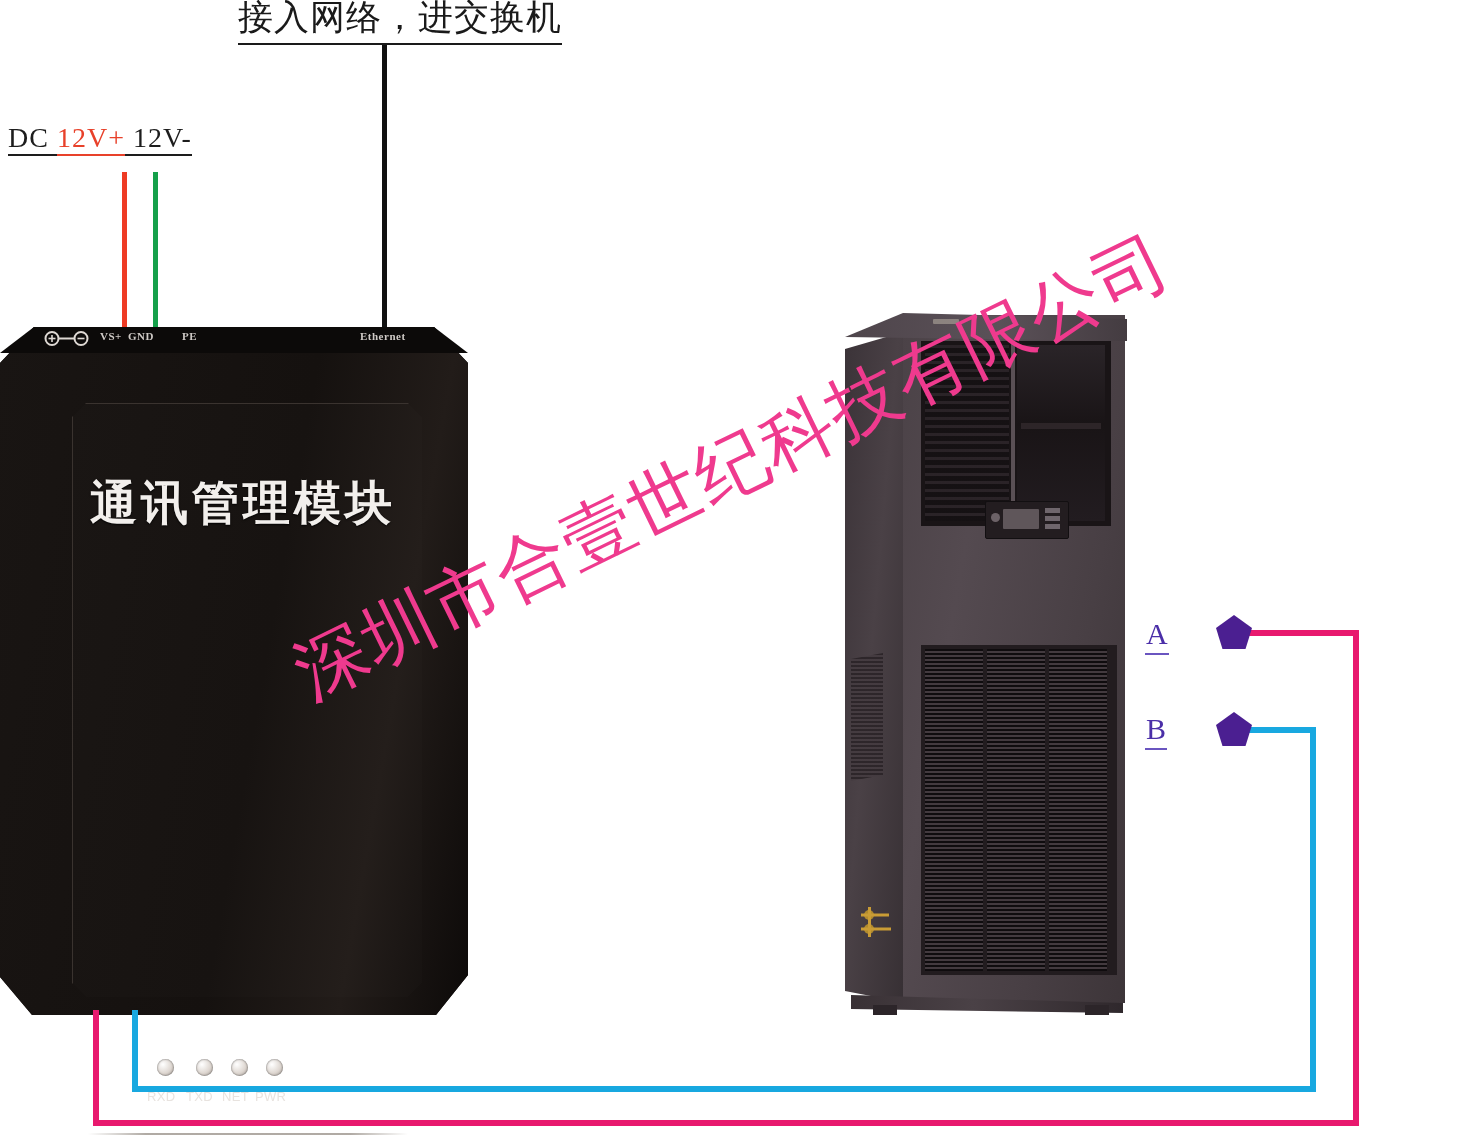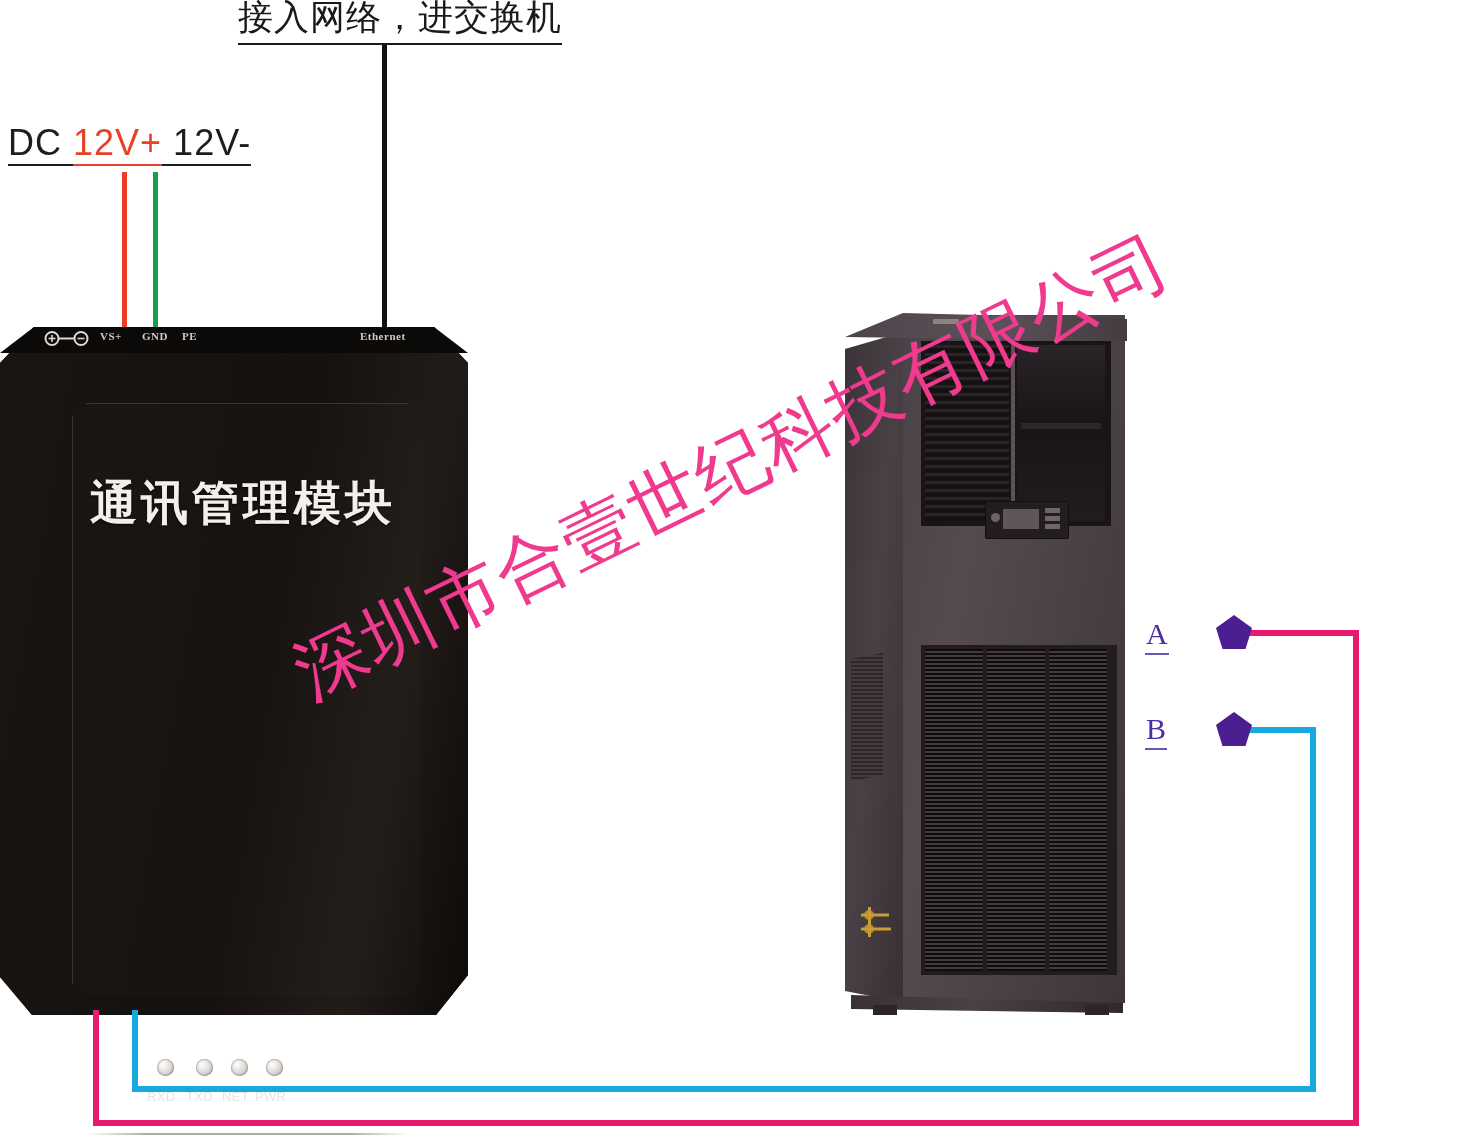--- a/index.html
+++ b/index.html
@@ -11,22 +11,22 @@
 
   
   .lbl-network{
     position:absolute;left:238px;top:-6px;
     font-size:35px;color:#1a1a1a;letter-spacing:1px;
     border-bottom:2px solid #1a1a1a;padding-bottom:2px;
     font-family:"Liberation Serif",serif;white-space:nowrap;
   }
   .lbl-dc{
     position:absolute;left:8px;top:122px;
-    font-size:36px;white-space:nowrap;letter-spacing:1px;
-    font-family:Liberation Sans, sans-serif;
+    font-size:28px;white-space:nowrap;letter-spacing:1px;
+    font-family:Liberation Serif, serif;
   }
   .lbl-dc .dc{color:#1d1d1d;border-bottom:2px solid #1d1d1d;padding-bottom:1px;}
   .lbl-dc .pos{color:#e8412a;border-bottom:2px solid #e8412a;padding-bottom:1px;}
   .lbl-dc .neg{color:#1d1d1d;border-bottom:2px solid #1d1d1d;padding-bottom:1px;}
 
   
   .wire{position:absolute;}
   .wire-red{left:122px;top:172px;width:5px;height:155px;background:#ee3b24;}
   .wire-green{left:153px;top:172px;width:5px;height:155px;background:#15a04a;}
   .wire-eth{left:382px;top:45px;width:5px;height:283px;background:#111;}
@@ -55,21 +55,21 @@
     clip-path:polygon(34px 0px,434px 0px,468px 26px,0px 26px);
   }
   .port-icon{
     position:absolute;left:44px;top:3px;width:46px;height:17px;
   }
   .port-label{
     position:absolute;font-size:11px;color:#cfcac6;letter-spacing:.5px;
     font-family:Liberation Serif, serif;font-weight:bold;top:3px;
   }
   .pl-vs{left:100px;}
-  .pl-gnd{left:142px;}
+  .pl-gnd{left:128px;}
   .pl-pe{left:182px;}
   .pl-eth{left:360px;}
 
   .inner-panel{
     position:absolute;left:72px;top:76px;width:350px;height:594px;
     border:1px solid #3a332f;
     clip-path:polygon(14px 0px,336px 0px,350px 14px,350px 580px,336px 594px,14px 594px,0px 580px,0px 14px);
     background:rgba(255,255,255,0.012);
   }
   .dev-title{

